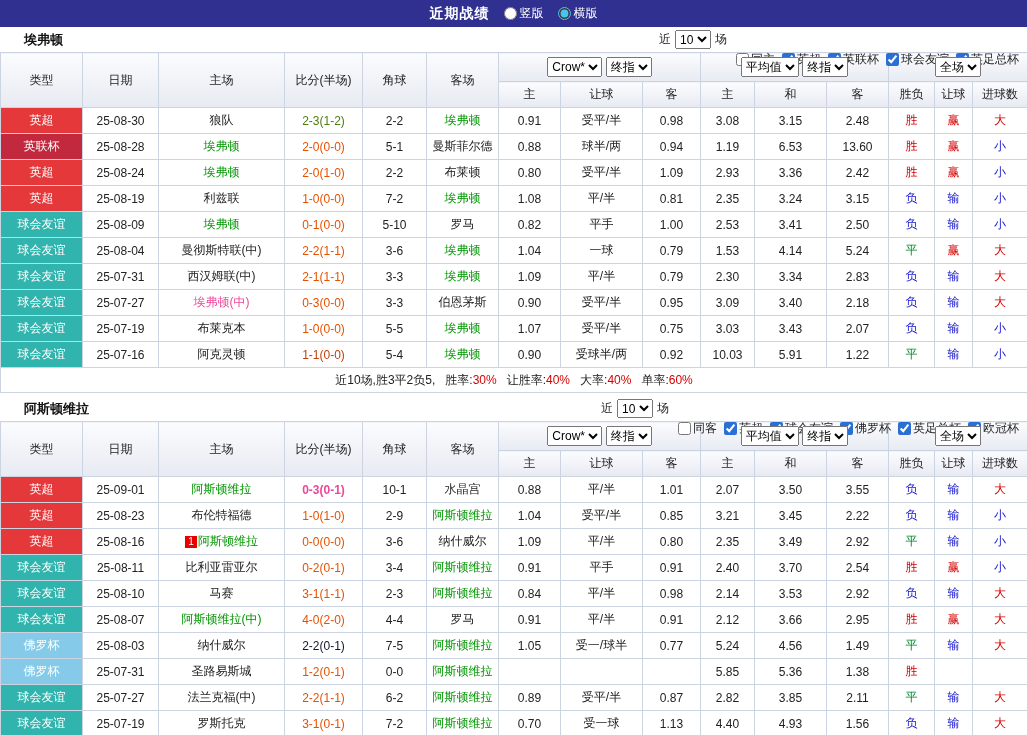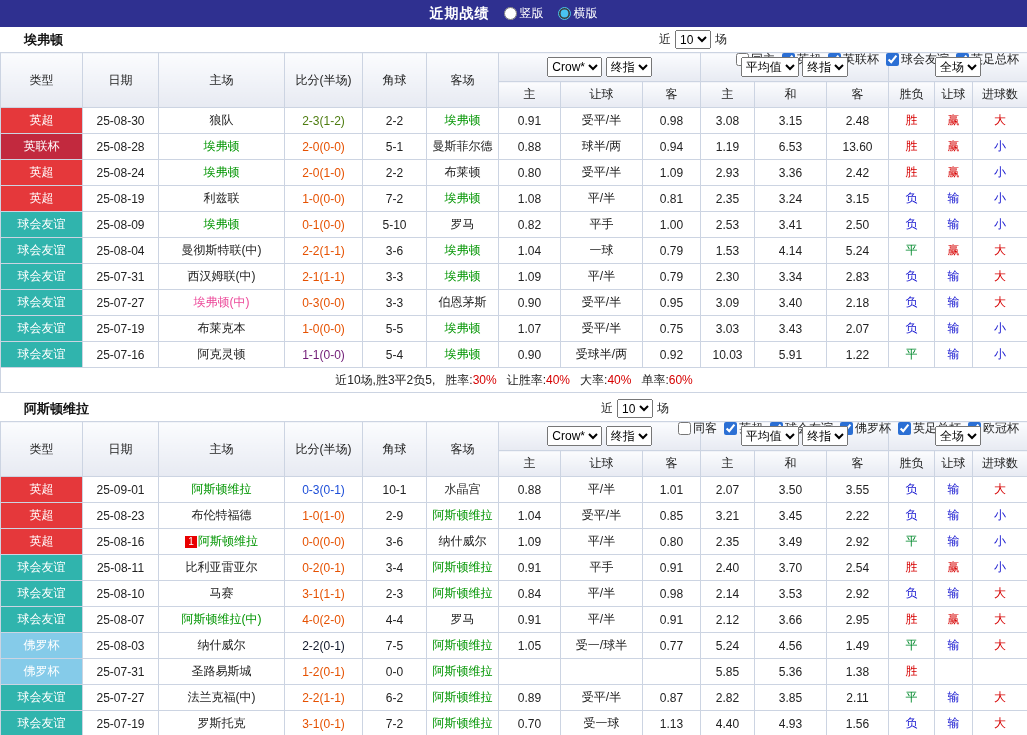--- a/index.html
+++ b/index.html
@@ -293,21 +293,21 @@
           <td>3.43</td>
           <td>2.07</td>
           <td style="color: rgb(22, 22, 208);">负</td>
           <td style="color: rgb(22, 22, 208);">输</td>
           <td style="color: rgb(22, 22, 208);">小</td>
         </tr>
         <tr>
           <td style="background: rgb(48, 180, 173); color: rgb(255, 255, 255);">球会友谊</td>
           <td>25-07-16</td>
           <td><span>阿克灵顿</span></td>
-          <td style="color: #701a75;">1-1(0-0)</td>
+          <td style="color: #c2410c;">1-1(0-0)</td>
           <td>5-4</td>
           <td><span style="color: rgb(0, 149, 0);">埃弗顿</span></td>
           <td>0.90</td>
           <td>受球半/两</td>
           <td>0.92</td>
           <td>10.03</td>
           <td>5.91</td>
           <td>1.22</td>
           <td style="color: rgb(0, 137, 44);">平</td>
           <td style="color: rgb(22, 22, 208);">输</td>
@@ -409,21 +409,21 @@
         <th>胜负</th>
         <th>让球</th>
         <th>进球数</th>
       </tr>
     </thead>
     <tbody>
         <tr>
           <td style="background: rgb(229, 56, 59); color: rgb(255, 255, 255);">英超</td>
           <td>25-09-01</td>
           <td><span style="color: rgb(0, 149, 0);">阿斯顿维拉</span></td>
-          <td style="color: #1d4ed8;">0-3(0-1)</td>
+          <td style="color: #ec4899; font-weight: bold;">0-3(0-1)</td>
           <td>10-1</td>
           <td><span>水晶宫</span></td>
           <td>0.88</td>
           <td>平/半</td>
           <td>1.01</td>
           <td>2.07</td>
           <td>3.50</td>
           <td>3.55</td>
           <td style="color: rgb(22, 22, 208);">负</td>
           <td style="color: rgb(22, 22, 208);">输</td>

